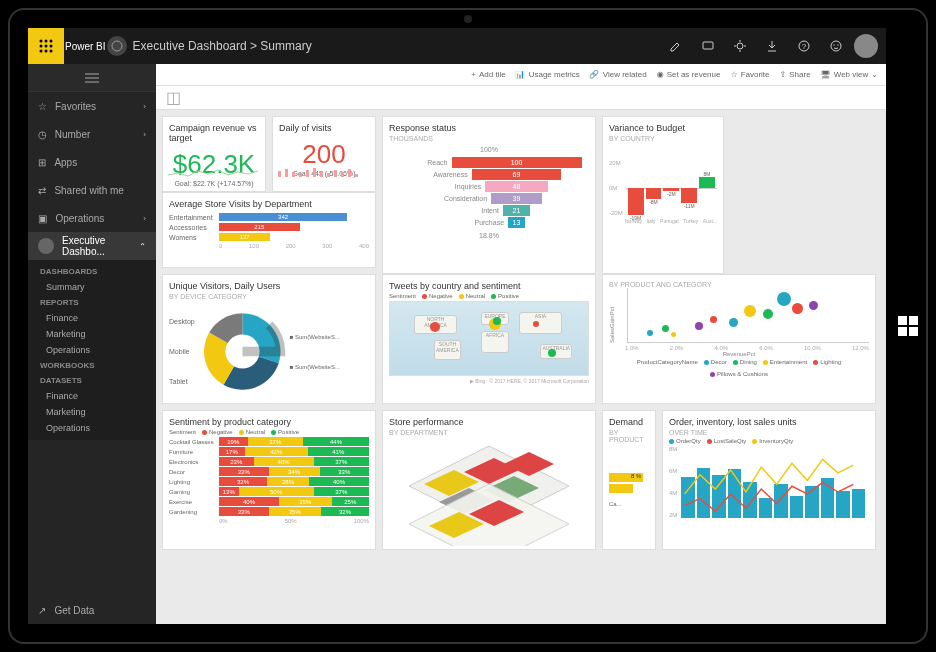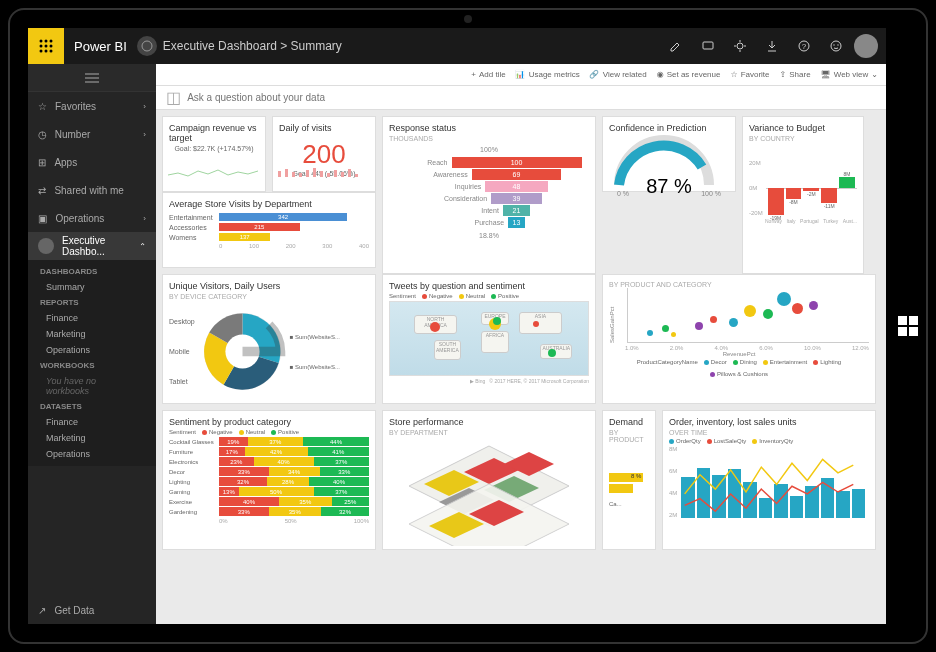--- a/index.html
+++ b/index.html
@@ -3,21 +3,21 @@
 <meta charset="utf-8">
 <style>
 *{margin:0;padding:0;box-sizing:border-box;font-family:'Segoe UI',Arial,sans-serif}
 body{background:#000;width:936px;height:652px;overflow:hidden;display:flex;justify-content:center;align-items:center}
 .tablet{width:920px;height:636px;background:#000;border-radius:16px;border:2px solid #333;position:relative;overflow:hidden}
 .camera{position:absolute;top:5px;left:50%;transform:translateX(-50%);width:8px;height:8px;background:#222;border-radius:50%}
 .screen{position:absolute;top:18px;left:18px;right:40px;bottom:18px;background:#fff;overflow:hidden;display:flex;flex-direction:column}
 .winlogo{position:absolute;right:8px;top:50%;transform:translateY(-50%);width:20px;height:20px;color:#fff}
 .topbar{height:36px;background:#1a1a1a;display:flex;align-items:center;color:#fff;font-size:11px}
 .logo-sq{width:36px;height:36px;background:#f2c811;display:flex;align-items:center;justify-content:center;color:#000}
-.app-name{padding:0 10px;font-size:13px}
+.app-name{padding:0 1px;font-size:10px}
 .bc-icon{width:20px;height:20px;border-radius:50%;background:#444;display:flex;align-items:center;justify-content:center;margin-right:6px}
 .breadcrumb{color:#ccc;font-size:12px}
 .topbar-right{margin-left:auto;display:flex;align-items:center;gap:4px;padding-right:8px}
 .top-btn{width:28px;height:28px;display:flex;align-items:center;justify-content:center;color:#ccc;cursor:pointer}
 .avatar{width:24px;height:24px;border-radius:50%;background:#888}
 .main{flex:1;display:flex;overflow:hidden}
 .sidebar{width:128px;background:#252525;color:#aaa;font-size:10px;display:flex;flex-direction:column}
 .sb-toggle{height:28px;display:flex;align-items:center;justify-content:center;background:#2a2a2a;border-bottom:1px solid #333}
 .sb-item{height:28px;display:flex;align-items:center;padding:0 10px;gap:8px;cursor:pointer}
 .sb-item.sel{background:#383838;color:#fff}
@@ -190,21 +190,20 @@
             <span class="sb-chevron">⌃</span>
           </div>
         <div class="sb-sub">
           <div class="sb-sub-h">DASHBOARDS</div>
           <div class="sb-sub-i">Summary</div>
           <div class="sb-sub-h">REPORTS</div>
           <div class="sb-sub-i">Finance</div>
           <div class="sb-sub-i">Marketing</div>
           <div class="sb-sub-i">Operations</div>
           <div class="sb-sub-h">WORKBOOKS</div>
-          <div class="sb-sub-i" style="color:#666;font-style:italic">You have no workbooks</div>
           <div class="sb-sub-h">DATASETS</div>
           <div class="sb-sub-i">Finance</div>
           <div class="sb-sub-i">Marketing</div>
           <div class="sb-sub-i">Operations</div>
         </div>
         <div class="sb-footer">
             <span>↗</span>
             <span>Get Data</span>
           </div>
       </div>
@@ -214,28 +213,28 @@
           <div class="ab-item">+ <span>Add tile</span></div>
           <div class="ab-item">📊 <span>Usage metrics</span></div>
           <div class="ab-item">🔗 <span>View related</span></div>
           <div class="ab-item">◉ <span>Set as revenue</span></div>
           <div class="ab-item">☆ <span>Favorite</span></div>
           <div class="ab-item">⇪ <span>Share</span></div>
           <div class="ab-item">🖥 <span>Web view</span> ⌄</div>
         </div>
         <div class="qna">
           <span style="color:#aaa;margin-right:6px">◫</span>
-          <input placeholder="Ask a question about your data" style="">
         </div>
 
         <div class="tiles">
 
           <div class="row">
             <div class="tile" style="width:104px;height:76px">
               <div class="tile-title">Campaign revenue vs target</div>
+              <div class="kpi-val green">$62.3K</div>
               <svg width="100%" height="10" style="position:absolute;bottom:14px;left:0">
                   <polyline points="5,8 15,6 25,9 35,4 45,7 55,3 65,8 75,5 85,7 95,4" fill="none" stroke="#9fd49f" stroke-width="1"></polyline>
                 </svg>
               <div class="kpi-goal">Goal: $22.7K (+174.57%)</div>
             </div>
             <div class="tile" style="width:104px;height:76px">
               <div class="tile-title">Daily of visits</div>
               <div class="kpi-val red">200</div>
               <svg width="100%" height="10" style="position:absolute;bottom:14px;left:0">
                   <rect x="5" y="4" width="3" height="6" fill="#f0a0a0"></rect>
@@ -278,34 +277,20 @@
                     <div class="funnel-lbl">Intent</div>
                     <div class="funnel-bar" style="width:27.3px;background:#4fb3a8">21</div>
                   </div>
                   <div class="funnel-row">
                     <div class="funnel-lbl">Purchase</div>
                     <div class="funnel-bar" style="width:16.900000000000002px;background:#26a6c4">13</div>
                   </div>
                 </div>
               <div style="text-align:center;font-size:7px;color:#888;margin-top:4px">18.8%</div>
             </div>
-            <div class="tile" style="width:134px;height:76px">
-              <div class="tile-title">Confidence in Prediction</div>
-              <div class="gauge-wrap">
-                <svg width="110" height="55" viewBox="0 0 110 55">
-                    <path d="M10 50 A45 45 0 0 1 100 50" fill="none" stroke="#ddd" stroke-width="10"></path>
-                    <path d="M10 50 A45 45 0 0 1 93 32" fill="none" stroke="#26a6c4" stroke-width="10"></path>
-                  </svg>
-                <div class="gauge-val">87 %</div>
-              </div>
-              <div style="display:flex;justify-content:space-between;font-size:7px;color:#888;padding:0 8px">
-                  <span>0 %</span>
-                  <span>100 %</span>
-                </div>
-            </div>
             <div class="tile" style="width:122px;height:158px">
               <div class="tile-title">Variance to Budget</div>
               <div class="tile-sub">BY COUNTRY</div>
               <div style="display:flex;margin-top:18px">
                 <div style="display:flex;flex-direction:column;justify-content:space-between;font-size:6px;color:#aaa;height:56px;margin-right:3px">
                     <span>20M</span>
                     <span>0M</span>
                     <span>-20M</span>
                   </div>
                 <div class="variance-area" id="variance" style="flex:1;height:56px;border-bottom:none;position:relative">
@@ -396,21 +381,21 @@
                   <circle cx="50" cy="50" r="18" fill="#fff"></circle>
                   <path d="M50 50 L90 50 A40 40 0 0 0 78 22" fill="none" stroke="#333" stroke-width="10" opacity="0.3"></path>
                 </svg>
                 <div style="font-size:6px;color:#666">
                     <div style="margin-bottom:24px">■ <span>Sum(WebsiteS...</span></div>
                     <div>■ <span>Sum(WebsiteS...</span></div>
                   </div>
               </div>
             </div>
             <div class="tile" style="width:214px;height:130px">
-              <div class="tile-title">Tweets by question and sentiment</div>
+              <div class="tile-title">Tweets by country and sentiment</div>
               <div class="legend">
                   <span>Sentiment</span>
                 <span class="legend-i">
                     <span class="legend-dot" style="background:#e74c3c"></span>
                     <span>Negative</span>
                   </span>
                 <span class="legend-i">
                     <span class="legend-dot" style="background:#f2c811"></span>
                     <span>Neutral</span>
                   </span>

